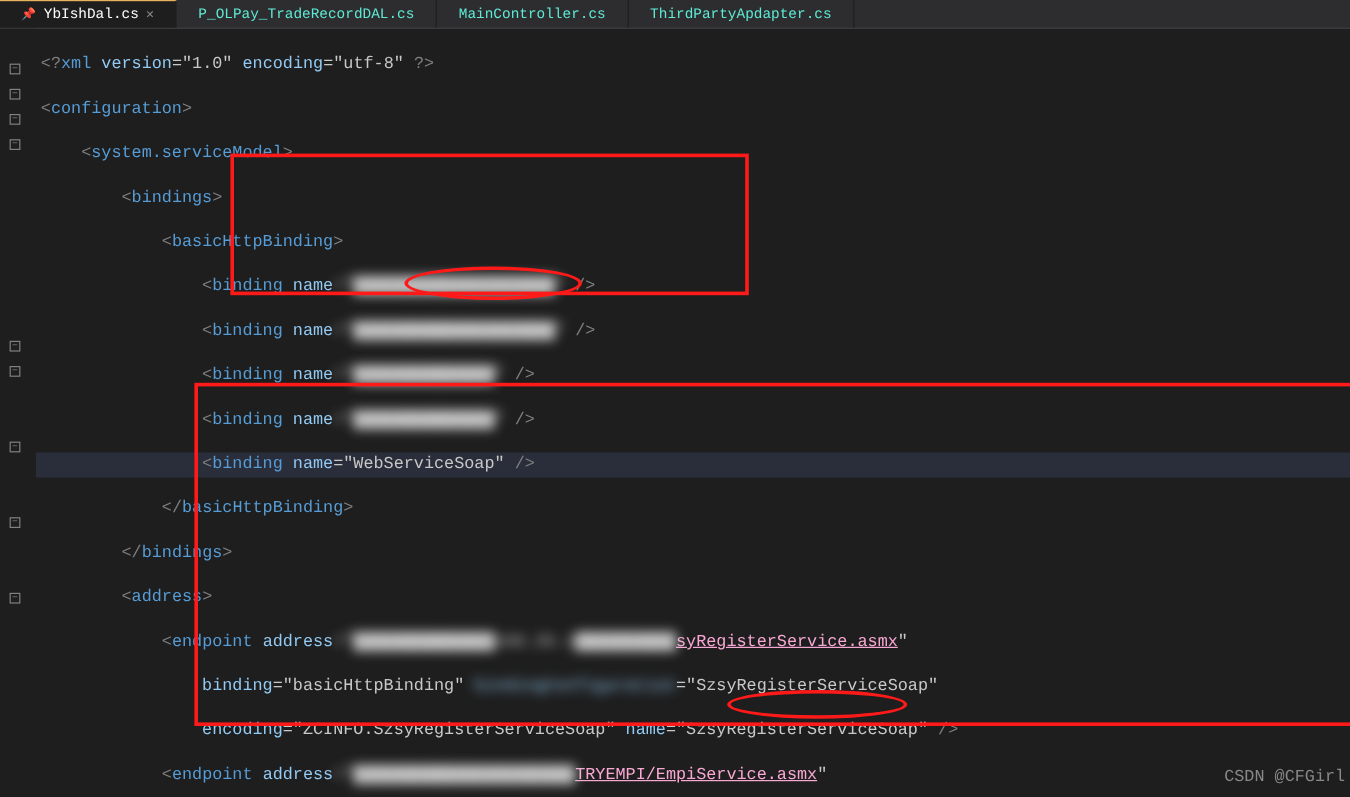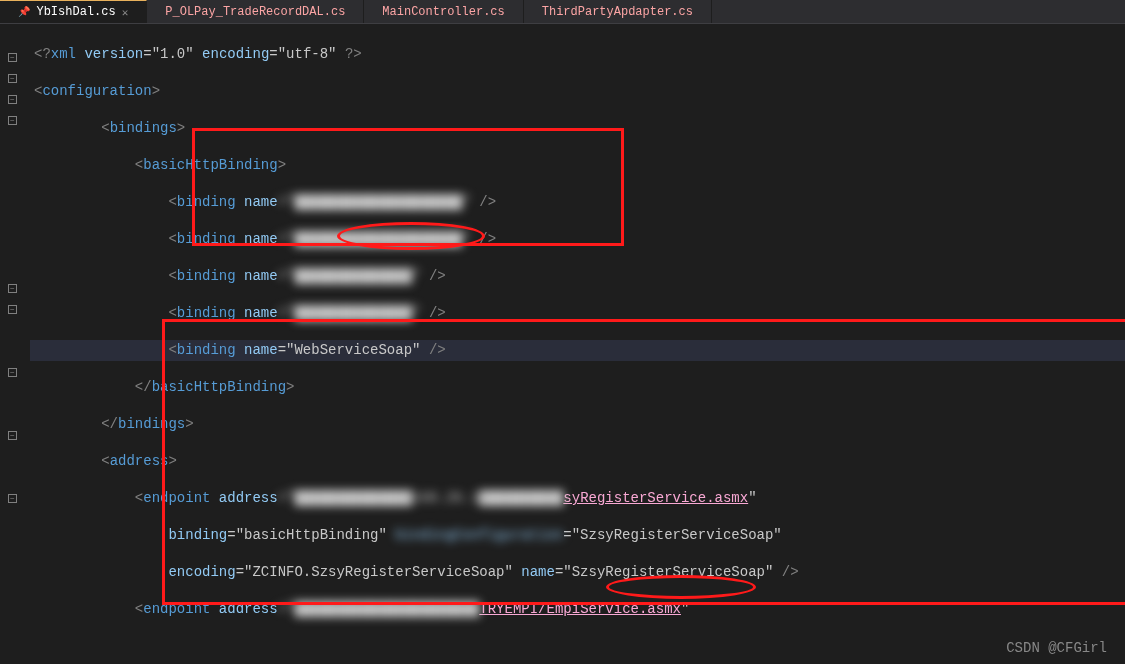--- a/index.html
+++ b/index.html
@@ -14,21 +14,21 @@
   position: relative;
 }
 .tabs {
   display: flex;
   background: #2d2d30;
   height: 24px;
   border-bottom: 1px solid #3e3e42;
 }
 .tab {
   padding: 3px 18px;
-  color: #fca5a5;
+  color: #5eead4;
   font-size: 12px;
   border-right: 1px solid #1e1e1e;
   cursor: pointer;
   display: flex;
   align-items: center;
   gap: 6px;
 }
 .tab.active {
   background: #1e1e1e;
   border-top: 1px solid #e8b15c;
@@ -102,21 +102,21 @@
   position: absolute;
   border: 3px solid #ff1a1a;
   border-radius: 50%;
   pointer-events: none;
   z-index: 5;
 }
 .re1 { left: 307px; top: 198px; width: 148px; height: 28px; }
 .re2 { left: 576px; top: 551px; width: 150px; height: 24px; }
 .watermark {
   position: absolute;
-  right: 18px;
+  right: 4px;
   bottom: 8px;
   color: #888;
   font-size: 14px;
   z-index: 20;
 }
 </style>
 </head>
 <body>
 
 <div class="tabs">
@@ -182,20 +182,21 @@
     <div class="gutter-line"></div>
     <div class="gutter-line"></div>
     <div class="gutter-line"></div>
     <div class="gutter-line"></div>
     <div class="gutter-line"></div>
   </div>
 
   <div class="code">
 <div class="line"><span class="delim">&lt;?</span><span class="tag">xml</span><span class="attr"> version</span><span class="str">="1.0"</span><span class="attr"> encoding</span><span class="str">="utf-8"</span><span class="delim"> ?&gt;</span></div>
 <div class="line"><span class="delim">&lt;</span><span class="tag">configuration</span><span class="delim">&gt;</span></div>
+<div class="line">    <span class="delim">&lt;</span><span class="tag">system.serviceModel</span><span class="delim">&gt;</span></div>
 <div class="line">        <span class="delim">&lt;</span><span class="tag">bindings</span><span class="delim">&gt;</span></div>
 <div class="line">            <span class="delim">&lt;</span><span class="tag">basicHttpBinding</span><span class="delim">&gt;</span></div>
 <div class="line">                <span class="delim">&lt;</span><span class="tag">binding</span><span class="attr"> name</span><span class="str blur">="████████████████████"</span><span class="delim"> /&gt;</span></div>
 <div class="line">                <span class="delim">&lt;</span><span class="tag">binding</span><span class="attr"> name</span><span class="str blur">="████████████████████"</span><span class="delim"> /&gt;</span></div>
 <div class="line">                <span class="delim">&lt;</span><span class="tag">binding</span><span class="attr"> name</span><span class="str blur">="██████████████"</span><span class="delim"> /&gt;</span></div>
 <div class="line">                <span class="delim">&lt;</span><span class="tag">binding</span><span class="attr"> name</span><span class="str blur">="██████████████"</span><span class="delim"> /&gt;</span></div>
 <div class="line hl">                <span class="delim">&lt;</span><span class="tag">binding</span><span class="attr"> name</span><span class="str">="WebServiceSoap"</span><span class="delim"> /&gt;</span></div>
 <div class="line">            <span class="delim">&lt;/</span><span class="tag">basicHttpBinding</span><span class="delim">&gt;</span></div>
 <div class="line">        <span class="delim">&lt;/</span><span class="tag">bindings</span><span class="delim">&gt;</span></div>
 <div class="line">        <span class="delim">&lt;</span><span class="tag">address</span><span class="delim">&gt;</span></div>

